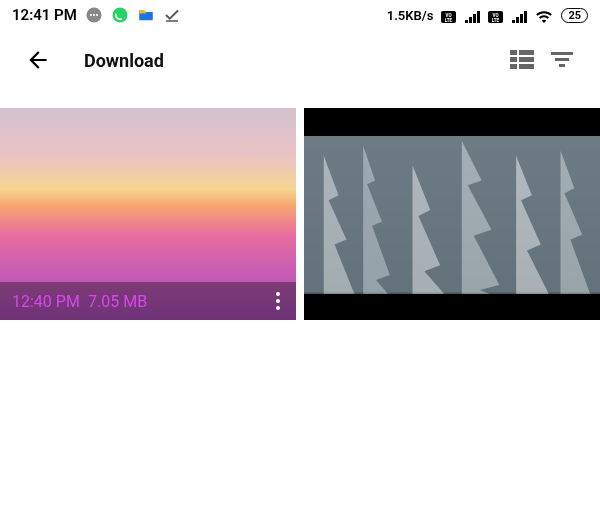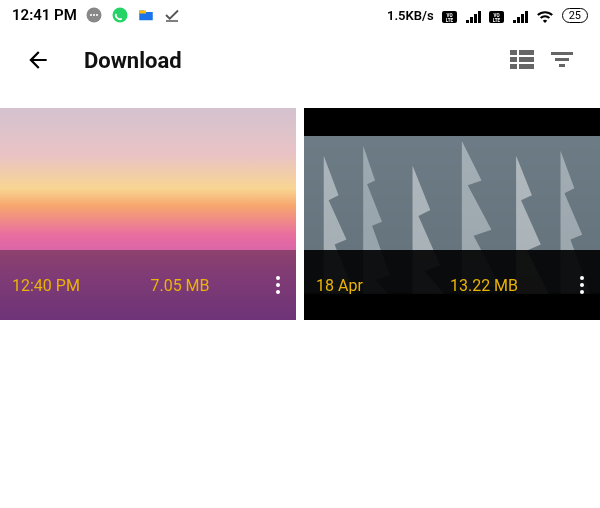--- a/index.html
+++ b/index.html
@@ -1,35 +1,35 @@
 <!DOCTYPE html>
 <html><head>
 <meta charset="utf-8">
 <style>
   html,body{margin:0;padding:0;width:600px;height:508px;background:#fff;font-family:-apple-system,Roboto,Arial,sans-serif;overflow:hidden}
   .statusbar{height:30px;display:flex;justify-content:space-between;align-items:center;padding:0 12px;font-size:15px;font-weight:600;color:#000}
   .sb-left,.sb-right{display:flex;align-items:flex-end;gap:8px}
   .sb-right{font-size:13px}
   .sb-ico{display:inline-flex;align-items:center}
-  .batt{border:1.5px solid #000;border-radius:9px;padding:0 6px;font-size:11px;font-weight:400}
+  .batt{border:1.5px solid #000;border-radius:9px;padding:0 6px;font-size:11px;font-weight:700}
   .appbar{height:60px;display:flex;align-items:center;padding:0 18px}
   .back{width:40px;height:40px;display:flex;align-items:center;justify-content:center;cursor:pointer}
-  .title{font-size:22px;font-weight:700;margin-left:26px;color:#111}
+  .title{font-size:18px;font-weight:700;margin-left:26px;color:#111}
   .spacer{flex:1}
   .tool{width:40px;height:40px;display:flex;align-items:center;justify-content:center;cursor:pointer;color:#555}
   .grid{display:flex;gap:8px;padding:0 0;margin-top:18px}
   .card{position:relative;width:297px;height:212px;background:#000;overflow:hidden}
   .thumb{position:absolute;inset:0}
   .sunset{background:linear-gradient(to bottom,#d3c2cf 0%,#e9c3c5 22%,#f8d592 38%,#f7a76e 46%,#e86da0 60%,#c65cb4 78%,#a94fb8 100%)}
   .letterbox{position:absolute;left:0;right:0;top:28px;bottom:28px;background:linear-gradient(to bottom,#98a3ad 0%,#556066 100%)}
   .trees{position:absolute;inset:0;opacity:.85}
-  .meta{position:absolute;left:0;right:0;bottom:0;height:38px;background:rgba(0,0,0,.35);display:flex;align-items:center;color:#eab308;font-size:16px;padding:16px 12px}
+  .meta{position:absolute;left:0;right:0;bottom:0;height:38px;background:rgba(0,0,0,.35);display:flex;align-items:center;color:#d946ef;font-size:16px;padding:0 12px}
   .card.snow .meta{background:rgba(0,0,0,.9)}
   .m-time{min-width:76px}
-  .m-size{flex:1;text-align:center}
+  .m-size{flex:1;}
   .m-more{width:12px;display:flex;flex-direction:column;align-items:center;gap:3px;cursor:pointer}
   .m-more span{width:4px;height:4px;border-radius:50%;background:#fff}
   svg{display:block}
 </style>
 </head>
 <body>
 
 <div class="statusbar">
   <div class="sb-left">
     <span>12:41 PM</span>
@@ -145,24 +145,15 @@
           <path d="M20 160V20l15 40-10 5 18 40-12 5 20 50z" fill="#dde6ea"></path>
           <path d="M60 160V10l12 35-8 4 15 38-10 4 18 50-14 5 12 14z" fill="#c9d5db"></path>
           <path d="M110 160V30l18 45-12 6 22 50-16 6 20 23z" fill="#e2eaee"></path>
           <path d="M160 160V5l20 40-14 5 24 45-18 6 26 50-20 5 10 4z" fill="#d0dbe1"></path>
           <path d="M215 160V20l16 40-11 5 20 45-14 6 22 44z" fill="#e6edf1"></path>
           <path d="M260 160V15l14 38-10 5 18 42-12 5 20 55z" fill="#cfd9df"></path>
           <rect x="0" y="0" width="300" height="160" fill="#2d3840" opacity=".25"></rect>
         </svg>
       </div>
     </div>
-    <div class="meta">
-      <span class="m-time">18 Apr</span>
-      <span class="m-size">13.22 MB</span>
-      <div class="m-more">
-          <span></span>
-          <span></span>
-          <span></span>
-        </div>
-    </div>
   </div>
 
 </div>
 
 </body></html>

